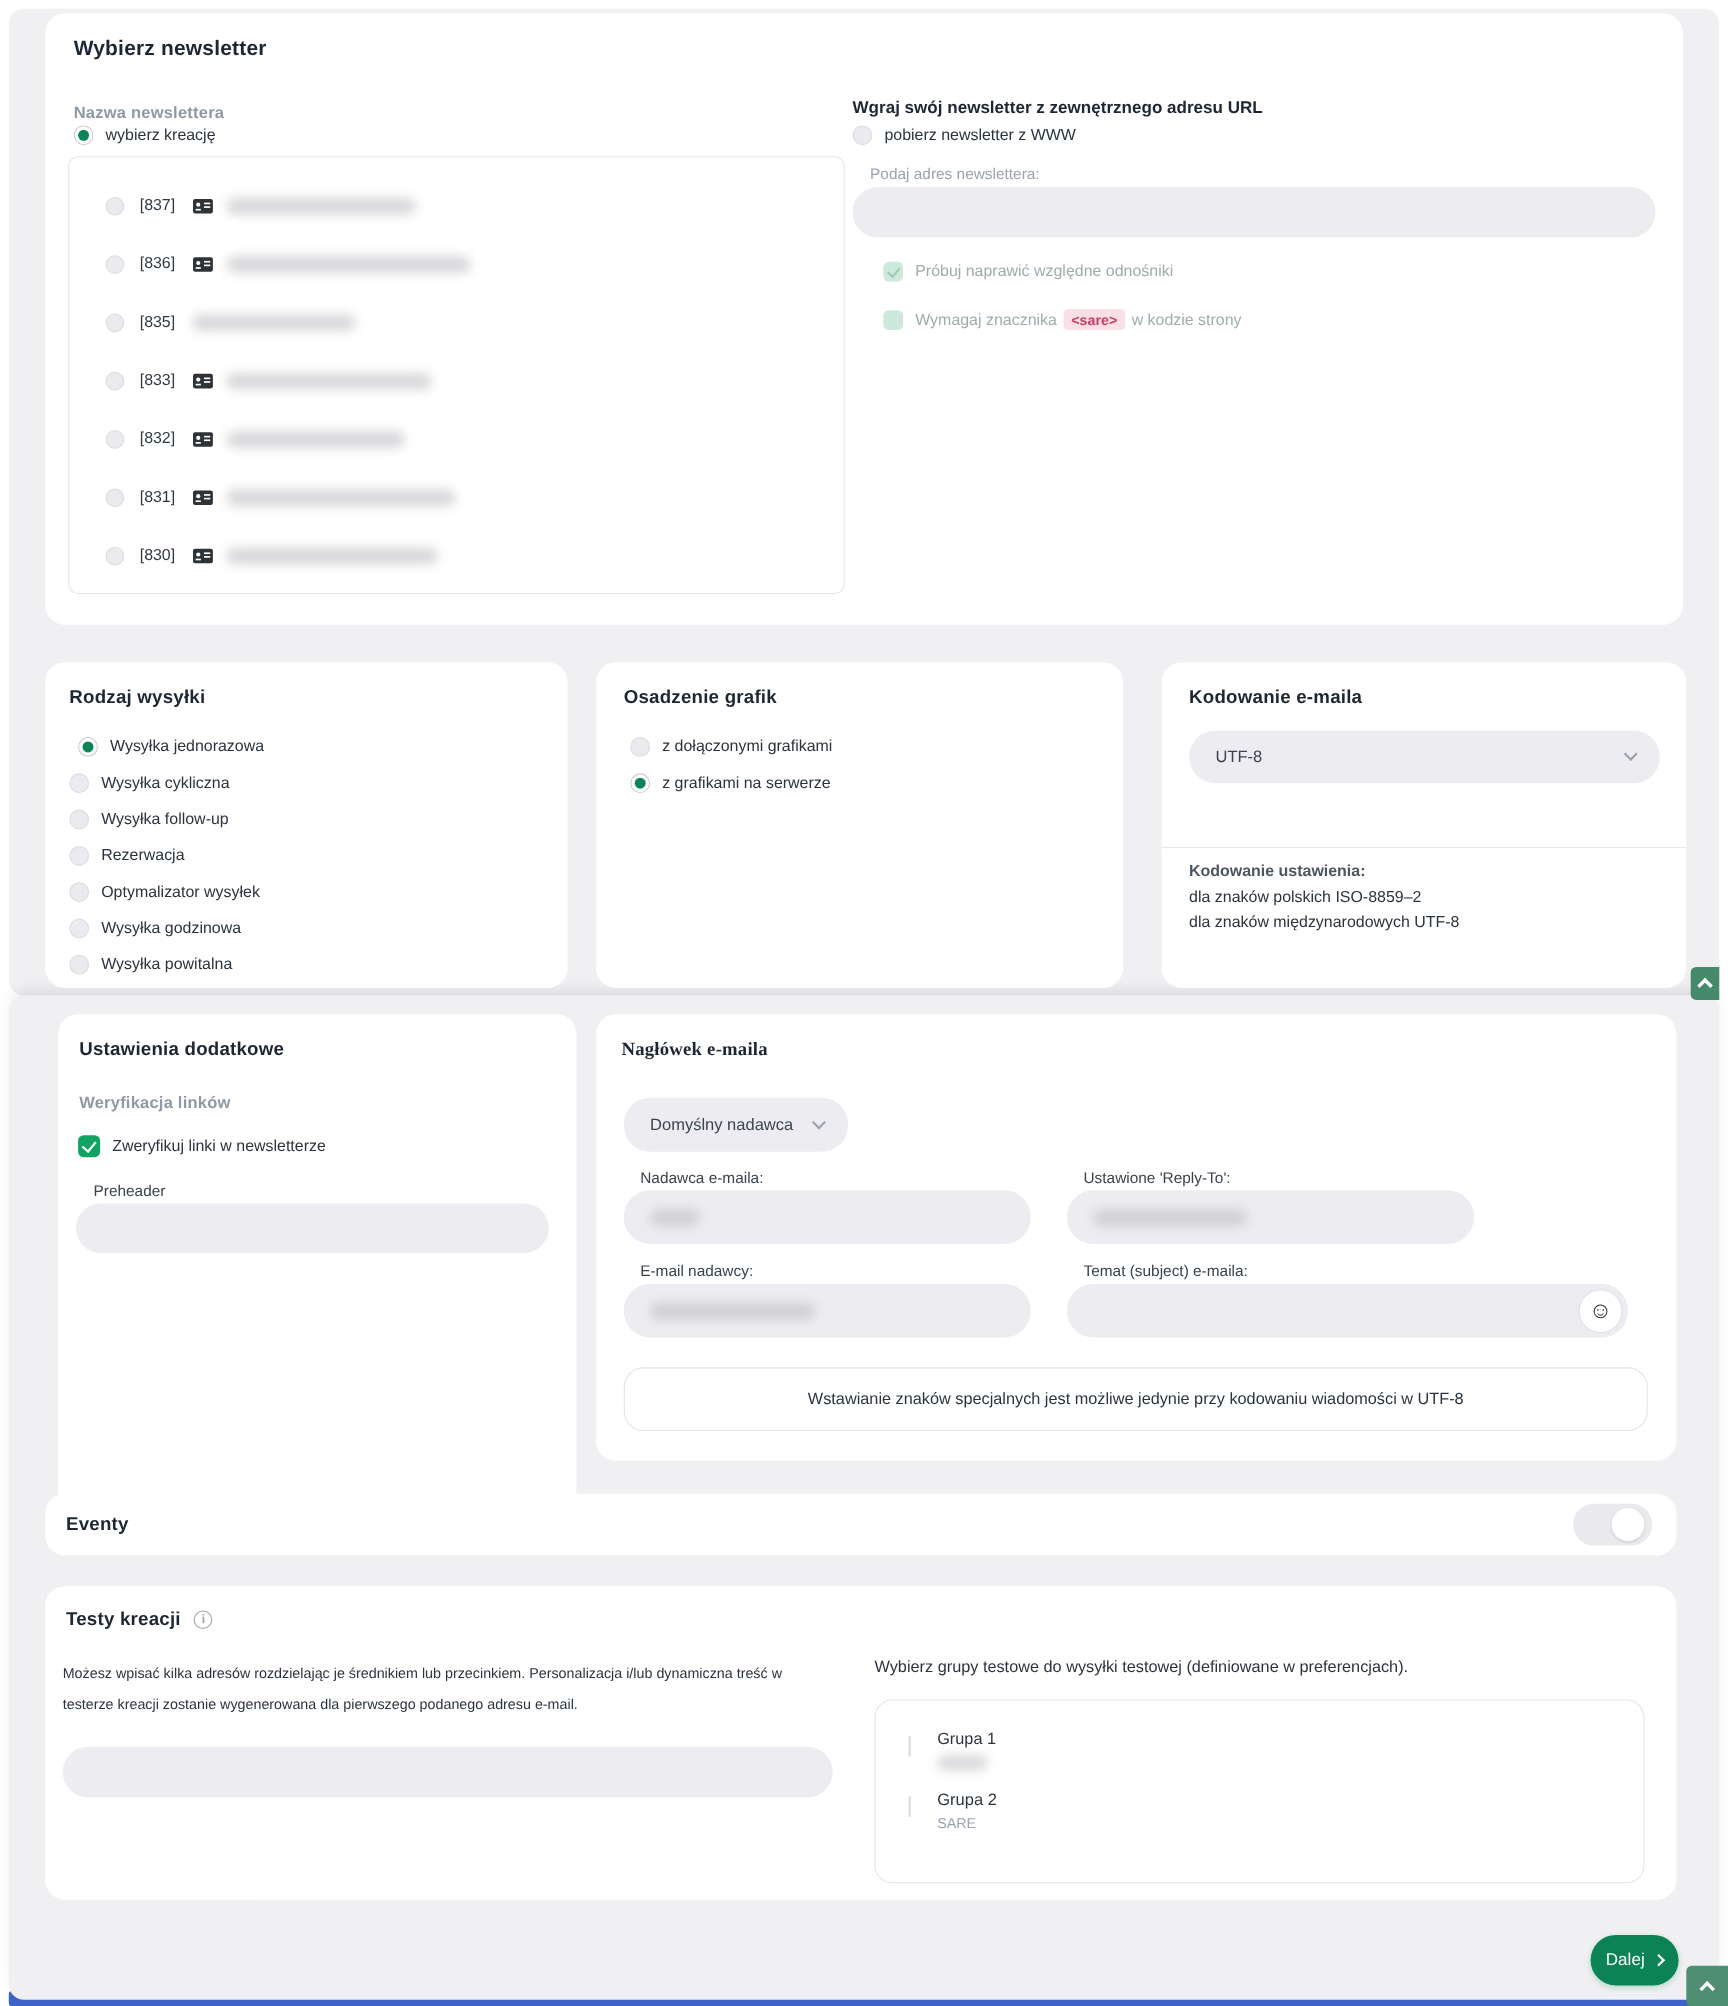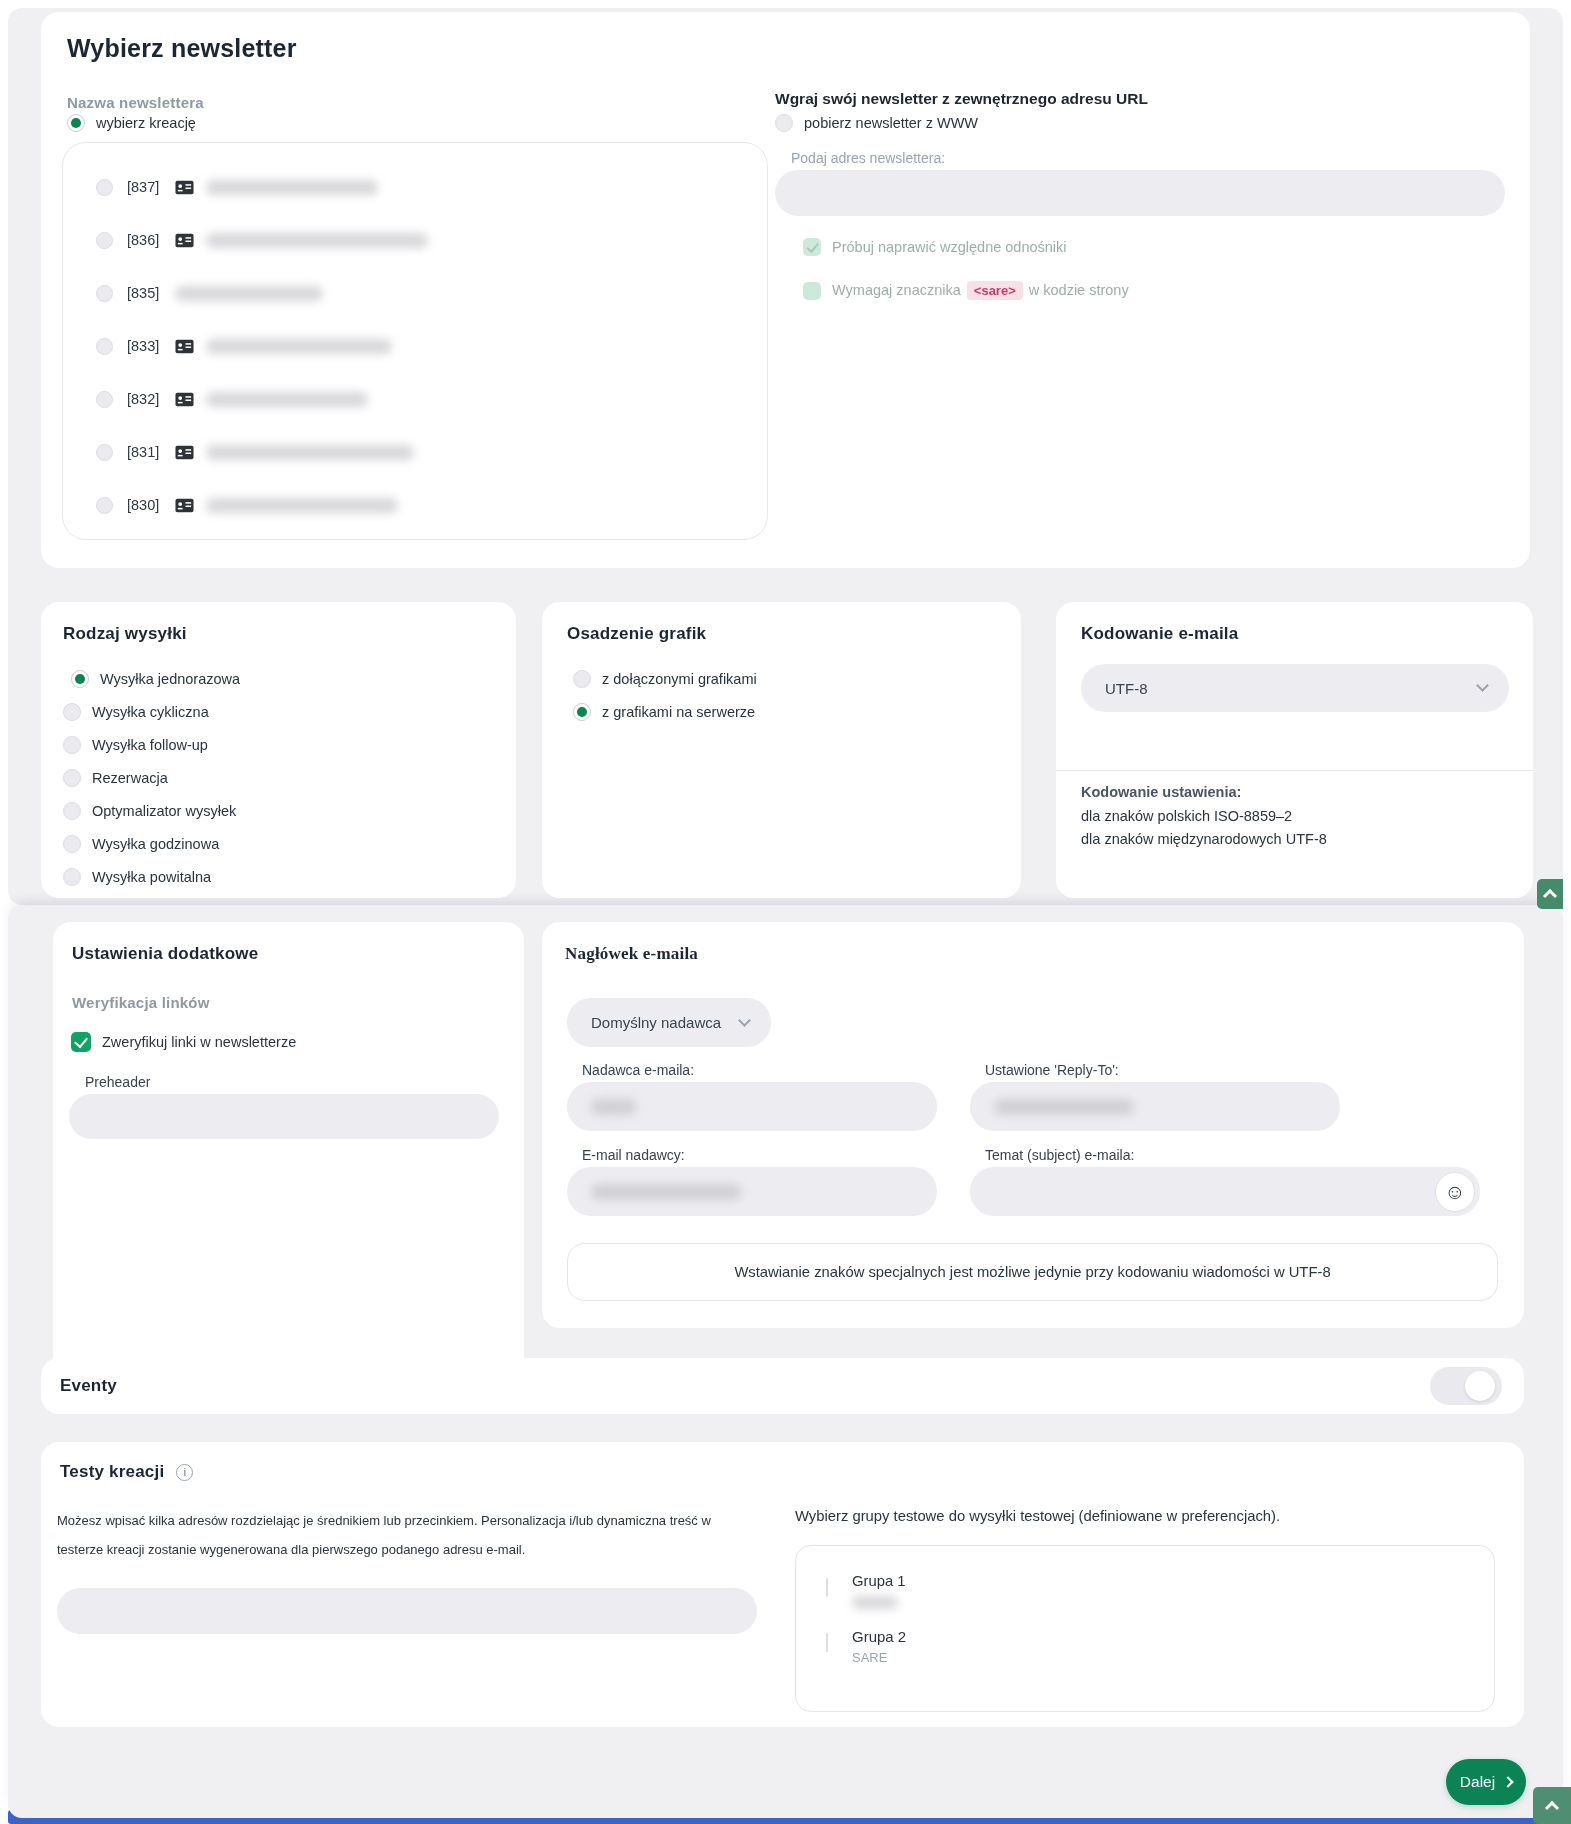--- a/index.html
+++ b/index.html
@@ -22,21 +22,21 @@
   #section-bottom { left:8px; top:905px; width:1555px; height:913px; z-index:2;
     box-shadow: 0 -7px 14px -6px rgba(50,50,70,.18); }
   #bottom-blue-bar { left:8px; top:1810px; width:1555px; height:14px; background:#3d63c8; z-index:0; border-radius:3px; }
 
   .card {
     position: absolute;
     background: #ffffff;
     border-radius: 18px;
     z-index: 3;
   }
-  .h1 { font-size: 25px; font-weight: bold; color:#1d2733; letter-spacing:.2px; }
+  .h1 { font-size: 19px; font-weight: bold; color:#1d2733; letter-spacing:.2px; }
   .h2 { font-size: 17px; font-weight: bold; color:#1d2733; letter-spacing:.2px; }
   .h3 { font-size: 15.5px; font-weight: bold; color:#1d2733; }
   .sub-gray { font-size: 15px; font-weight: bold; color:#8e99a4; letter-spacing:.2px; }
   .lbl-light { font-size: 14px; color:#9aa3ad; }
   .lbl-dark { font-size: 14px; color:#39434d; }
   .txt { font-size: 14.5px; color:#2b343e; }
   .txt-mint { font-size: 14.5px; color:#9fadaa; }
 
   .radio {
     width:18px; height:18px; border-radius:50%;
@@ -69,21 +69,21 @@
     font-size:15px; color:#3a444e; cursor:pointer;
   }
   .chev { display:inline-block; width:9px; height:9px;
     border-right:2px solid #9aa3ad; border-bottom:2px solid #9aa3ad;
     transform:rotate(45deg); }
   .select .chev { position:absolute; right:22px; top:50%; margin-top:-7px; }
 
   .blur-blob { display:inline-block; background:#bdbdc3; border-radius:7px;
     filter:blur(5px); opacity:.6; }
 
-  .listbox { position:absolute; background:#fff; border:1px solid #e7e7eb; border-radius:24px; }
+  .listbox { position:absolute; background:#fff; border:1px solid #e7e7eb; border-radius:9px; }
   .list-row { position:absolute; left:33px; display:flex; align-items:center; height:26px; gap:0; }
   .list-id { font-size:14.5px; color:#2f3943; margin-left:14px; width:48px; }
   .idcard-icon { width:19px; height:15px; margin-right:12px; flex:none; }
 
   .tag-badge { display:inline-block; background:#f9e0e6; color:#cc3a6a; font-size:13px;
     font-weight:bold; padding:2px 7px; border-radius:4px; margin:0 6px; }
 
   .divider { position:absolute; border-top:1px solid #e8e8ec; left:0; right:0; }
 
   .toggle { position:absolute; width:72px; height:38px; border-radius:19px; background:#e9e9ee; cursor:pointer; }

